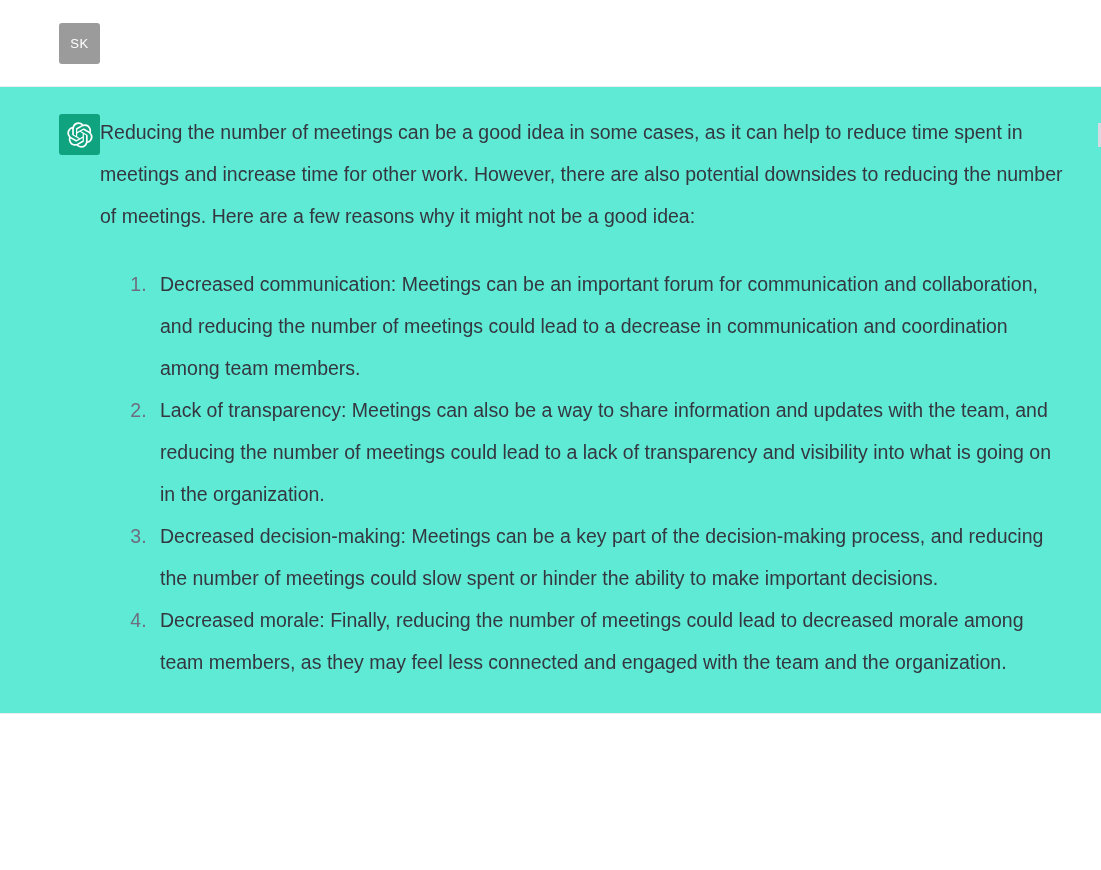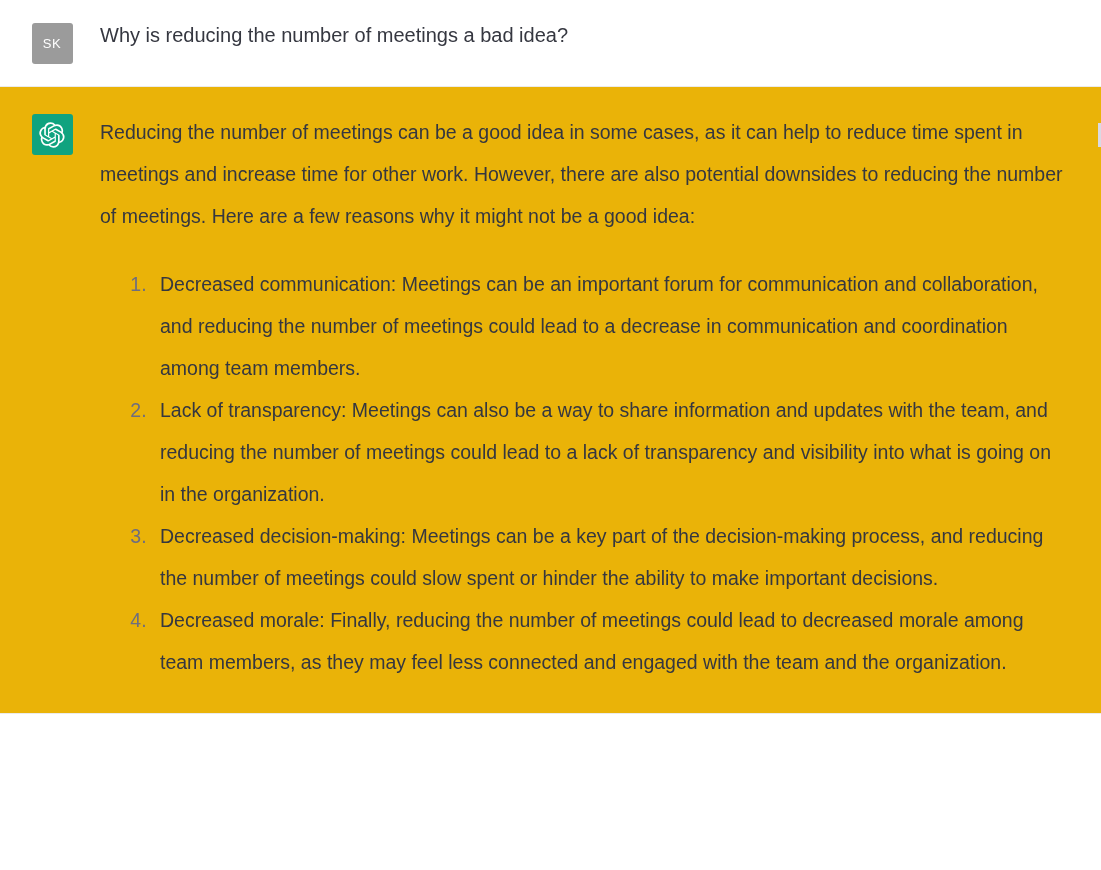--- a/index.html
+++ b/index.html
@@ -22,29 +22,29 @@
     align-items: flex-start;
     box-sizing: border-box;
     position: relative;
   }
   .turn-user {
     background: #ffffff;
     padding: 20px 0 22px 0;
     border-bottom: 1px solid #ebebeb;
   }
   .turn-assistant {
-    background: #eab308;
+    background: #5eead4;
     padding: 24px 0 30px 0;
     border-bottom: 1px solid #ebebeb;
   }
   .avatar-col {
     width: 100px;
     min-width: 100px;
     display: flex;
-    justify-content: center;
+    justify-content: flex-end;
     padding-left: 4px;
     box-sizing: border-box;
     padding-top: 3px;
   }
   .avatar {
     width: 41px;
     height: 41px;
     border-radius: 3px;
     display: flex;
     align-items: center;
@@ -108,23 +108,20 @@
 <body>
 
 <div class="conversation">
 
   <div class="turn turn-user">
     <div class="avatar-col">
       <div class="avatar avatar-user">
         <span>SK</span>
       </div>
     </div>
-    <div class="message-col">
-      <p class="user-text">Why is reducing the number of meetings a bad idea?</p>
-    </div>
   </div>
 
   <div class="turn turn-assistant">
     <div class="avatar-col">
       <div class="avatar avatar-assistant">
         <svg width="26" height="26" viewBox="0 0 41 41" fill="none" xmlns="http://www.w3.org/2000/svg" aria-hidden="true">
           <path d="M37.532 16.87a9.963 9.963 0 0 0-.856-8.184 10.078 10.078 0 0 0-10.855-4.835A9.964 9.964 0 0 0 18.306.5a10.079 10.079 0 0 0-9.614 6.977 9.967 9.967 0 0 0-6.664 4.834 10.08 10.08 0 0 0 1.24 11.817 9.965 9.965 0 0 0 .856 8.185 10.079 10.079 0 0 0 10.855 4.835 9.965 9.965 0 0 0 7.516 3.35 10.078 10.078 0 0 0 9.617-6.981 9.967 9.967 0 0 0 6.663-4.834 10.079 10.079 0 0 0-1.243-11.813ZM22.498 37.886a7.474 7.474 0 0 1-4.799-1.735c.061-.033.168-.091.237-.134l7.964-4.6a1.294 1.294 0 0 0 .655-1.134V19.054l3.366 1.944a.12.12 0 0 1 .066.092v9.299a7.505 7.505 0 0 1-7.49 7.496ZM6.392 31.006a7.471 7.471 0 0 1-.894-5.023c.06.036.162.099.237.141l7.965 4.6a1.297 1.297 0 0 0 1.308 0l9.724-5.614v3.888a.12.12 0 0 1-.048.103l-8.051 4.649a7.504 7.504 0 0 1-10.24-2.744ZM4.297 13.62A7.469 7.469 0 0 1 8.2 10.333c0 .068-.004.19-.004.274v9.201a1.294 1.294 0 0 0 .654 1.132l9.723 5.614-3.366 1.944a.12.12 0 0 1-.114.01L7.04 23.856a7.504 7.504 0 0 1-2.743-10.237Zm27.658 6.437-9.724-5.615 3.367-1.943a.121.121 0 0 1 .113-.01l8.052 4.648a7.498 7.498 0 0 1-1.158 13.528v-9.476a1.293 1.293 0 0 0-.65-1.132Zm3.35-5.043c-.059-.037-.162-.099-.236-.141l-7.965-4.6a1.298 1.298 0 0 0-1.308 0l-9.723 5.614v-3.888a.12.12 0 0 1 .048-.103l8.05-4.645a7.497 7.497 0 0 1 11.135 7.763Zm-21.063 6.929-3.367-1.944a.12.12 0 0 1-.065-.092v-9.299a7.497 7.497 0 0 1 12.293-5.756 6.94 6.94 0 0 0-.236.134l-7.965 4.6a1.294 1.294 0 0 0-.654 1.132l-.006 11.225Zm1.829-3.943 4.33-2.501 4.332 2.5v5.003l-4.331 2.5-4.331-2.5V18Z" fill="#ffffff"></path>
         </svg>
       </div>
     </div>

